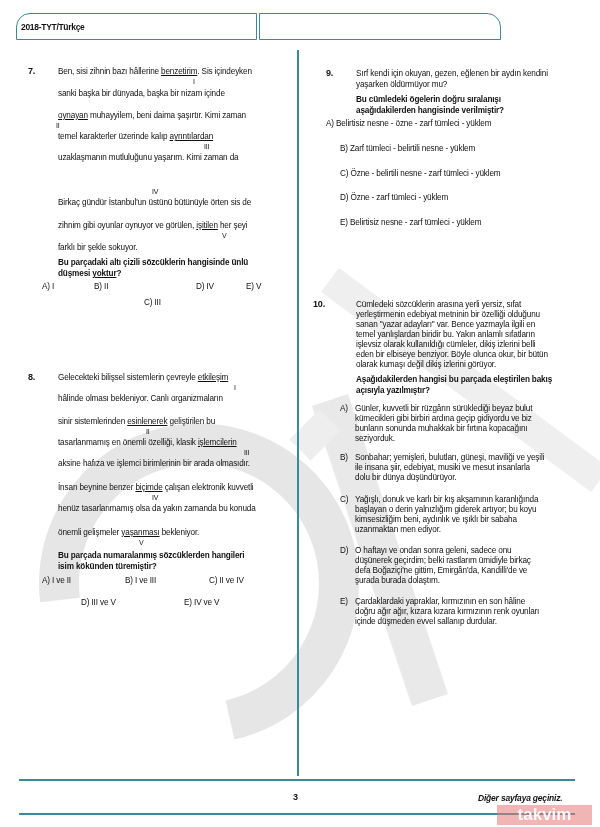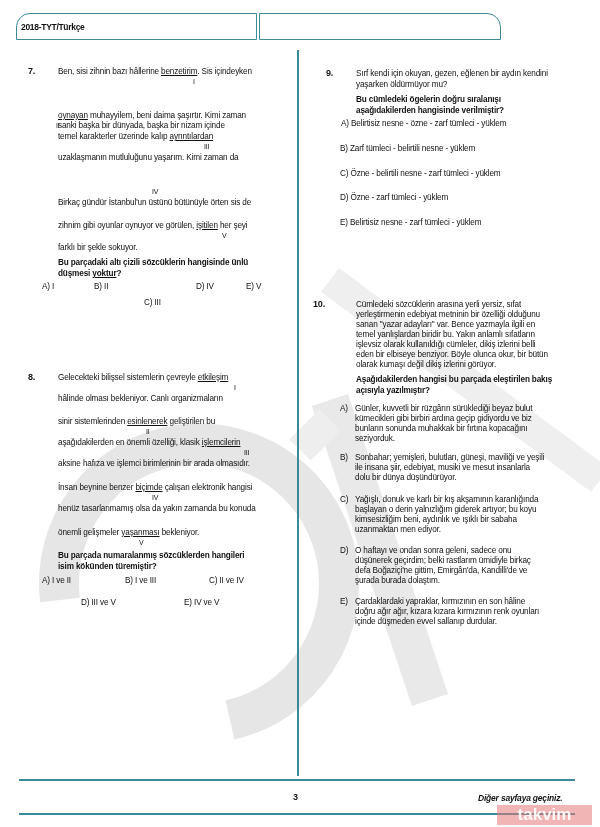--- a/index.html
+++ b/index.html
@@ -40,21 +40,21 @@
   </div>
   <div class="hbox right"></div>
 </div>
 
 <div class="divider"></div>
 
 <div class="q" style="left:22px;top:64px;width:270px;height:245px;">
   <span class="qnum" style="left:6px;top:2px;">7.</span>
   <div class="line" style="left:20px;top:2px;"><span>Ben, sisi zihnin bazı hâllerine </span><span class="u">benzetirim</span><span>. Sis içindeyken</span></div>
   <span class="mark" style="left:171px;top:12px;">I</span>
-  <div class="line" style="left:20px;top:24px;margin-top:32px;"><span>sanki başka bir dünyada, başka bir nizam içinde</span></div>
+  <div class="line" style="left:20px;top:24px;"><span>sanki başka bir dünyada, başka bir nizam içinde</span></div>
   <div class="line" style="left:20px;top:46px;"><span class="u">oynayan</span><span> muhayyilem, beni daima şaşırtır. Kimi zaman</span></div>
   <span class="mark" style="left:34px;top:56px;">II</span>
   <div class="line" style="left:20px;top:67px;"><span>temel karakterler üzerinde kalıp </span><span class="u">ayrıntılardan</span></div>
   <span class="mark" style="left:182px;top:77px;">III</span>
   <div class="line" style="left:20px;top:88px;"><span>uzaklaşmanın mutluluğunu yaşarım. Kimi zaman da</span></div>
   <span class="mark" style="left:130px;top:122px;">IV</span>
   <div class="line" style="left:20px;top:133px;"><span>Birkaç gündür İstanbul'un üstünü bütünüyle örten sis de</span></div>
   <div class="line" style="left:20px;top:156px;"><span>zihnim gibi oyunlar oynuyor ve görülen, </span><span class="u">işitilen</span><span> her şeyi</span></div>
   <span class="mark" style="left:200px;top:166px;">V</span>
   <div class="line" style="left:20px;top:178px;"><span>farklı bir şekle sokuyor.</span></div>
@@ -67,44 +67,44 @@
   <span class="opt" style="left:224px;top:217px;">E) V</span>
 </div>
 
 <div class="q" style="left:22px;top:372px;width:270px;height:260px;">
   <span class="qnum" style="left:6px;top:0px;">8.</span>
   <div class="line" style="left:20px;top:0px;"><span>Gelecekteki bilişsel sistemlerin çevreyle </span><span class="u">etkileşim</span></div>
   <span class="mark" style="left:212px;top:10px;">I</span>
   <div class="line" style="left:20px;top:21px;"><span>hâlinde olması bekleniyor. Canlı organizmaların</span></div>
   <div class="line" style="left:20px;top:44px;"><span>sinir sistemlerinden </span><span class="u">esinlenerek</span><span> geliştirilen bu</span></div>
   <span class="mark" style="left:124px;top:54px;">II</span>
-  <div class="line" style="left:20px;top:65px;"><span>aşağıdakilerden en önemli özelliği, klasik </span><span class="u">işlemcilerin</span></div>
+  <div class="line" style="left:20px;top:65px;"><span>tasarlanmamış en önemli özelliği, klasik </span><span class="u">işlemcilerin</span></div>
   <span class="mark" style="left:222px;top:75px;">III</span>
   <div class="line" style="left:20px;top:86px;"><span>aksine hafıza ve işlemci birimlerinin bir arada olmasıdır.</span></div>
-  <div class="line" style="left:20px;top:110px;"><span>İnsan beynine benzer </span><span class="u">biçimde</span><span> çalışan elektronik hangisi</span></div>
+  <div class="line" style="left:20px;top:110px;"><span>İnsan beynine benzer </span><span class="u">biçimde</span><span> çalışan elektronik kuvvetli</span></div>
   <span class="mark" style="left:130px;top:120px;">IV</span>
   <div class="line" style="left:20px;top:131px;"><span>henüz tasarlanmamış olsa da yakın zamanda bu konuda</span></div>
   <div class="line" style="left:20px;top:155px;"><span>önemli gelişmeler </span><span class="u">yaşanması</span><span> bekleniyor.</span></div>
   <span class="mark" style="left:117px;top:165px;">V</span>
   <div class="line bold" style="left:20px;top:178px;">Bu parçada numaralanmış sözcüklerden hangileri</div>
   <div class="line bold" style="left:20px;top:189px;">isim kökünden türemiştir?</div>
   <span class="opt" style="left:20px;top:203px;">A) I ve II</span>
   <span class="opt" style="left:103px;top:203px;">B) I ve III</span>
   <span class="opt" style="left:187px;top:203px;">C) II ve IV</span>
   <span class="opt" style="left:59px;top:225px;">D) III ve V</span>
   <span class="opt" style="left:162px;top:225px;">E) IV ve V</span>
 </div>
 
 <div class="q" style="left:305px;top:68px;width:290px;height:170px;">
   <span class="qnum" style="left:21px;top:0px;">9.</span>
   <div class="line" style="left:35px;top:0px;">Sırf kendi için okuyan, gezen, eğlenen bir aydın kendini</div>
   <div class="line" style="left:35px;top:11px;">yaşarken öldürmüyor mu?</div>
   <div class="line bold" style="left:35px;top:26px;">Bu cümledeki ögelerin doğru sıralanışı</div>
   <div class="line bold" style="left:35px;top:37px;">aşağıdakilerden hangisinde verilmiştir?</div>
-  <div class="opt" style="left:36px;top:50px;text-align:center;">A) Belirtisiz nesne - özne - zarf tümleci - yüklem</div>
+  <div class="opt" style="left:21px;top:50px;text-align:center;">A) Belirtisiz nesne - özne - zarf tümleci - yüklem</div>
   <div class="opt" style="left:35px;top:75px;">B) Zarf tümleci - belirtili nesne - yüklem</div>
   <div class="opt" style="left:35px;top:100px;">C) Özne - belirtili nesne - zarf tümleci - yüklem</div>
   <div class="opt" style="left:35px;top:124px;">D) Özne - zarf tümleci - yüklem</div>
   <div class="opt" style="left:35px;top:149px;">E) Belirtisiz nesne - zarf tümleci - yüklem</div>
 </div>
 
 <div class="q" style="left:305px;top:299px;width:290px;height:370px;">
   <span class="qnum" style="left:8px;top:0px;">10.</span>
   <div class="line" style="left:35px;top:0px;">Cümledeki sözcüklerin arasına yerli yersiz, sıfat</div>
   <div class="line" style="left:35px;top:10px;">yerleştirmenin edebiyat metninin bir özelliği olduğunu</div>

